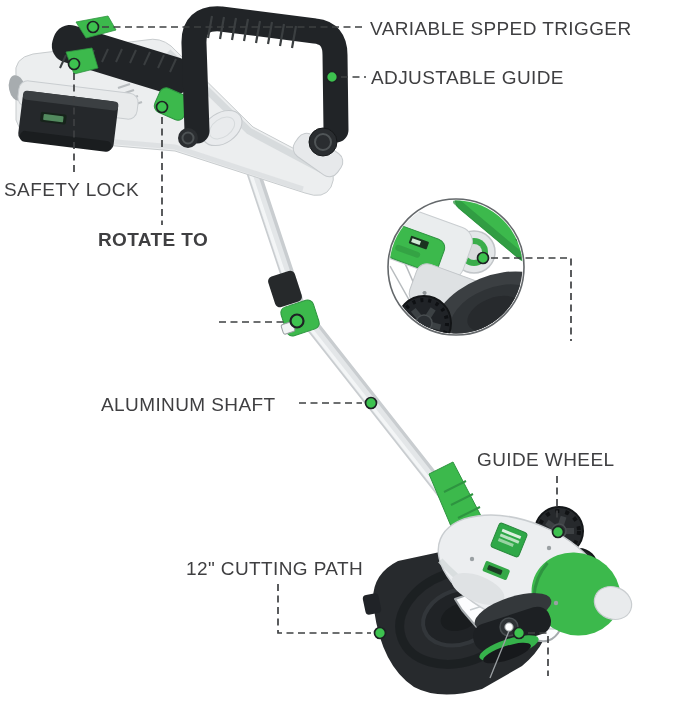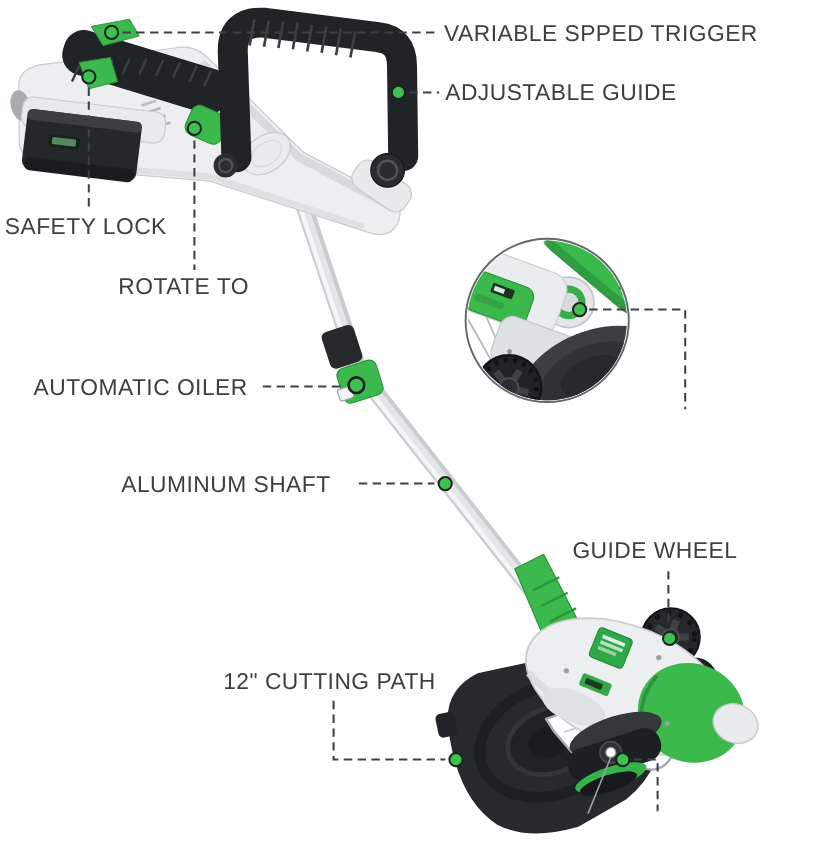--- a/index.html
+++ b/index.html
@@ -5,21 +5,21 @@
   html,body{margin:0;padding:0;background:#ffffff;}
   .stage{position:relative;width:679px;height:702px;background:#ffffff;overflow:hidden;
          font-family:"Liberation Sans",sans-serif;}
   .stage svg{position:absolute;left:0;top:0;}
   .lbl{position:absolute;font-size:19px;letter-spacing:.4px;color:#3f3f41;
        white-space:nowrap;line-height:25px;font-weight:400;}
   .lbl .line{display:block;}
   .lbl-trigger{left:370px;top:16px;}
   .lbl-handle{left:371px;top:65px;}
   .lbl-safety{left:4px;top:177px;}
-  .lbl-rotate{left:57px;top:227px;width:192px;text-align:center;white-space:normal;}
+  .lbl-rotate{left:57px;top:227px;width:192px;text-align:center;white-space:normal;font-weight:bold;}
   .lbl-oiler{left:28px;top:311px;}
   .lbl-pivot{left:452px;top:344px;width:224px;text-align:center;white-space:normal;}
   .lbl-shaft{left:101px;top:392px;}
   .lbl-guide{left:477px;top:447px;}
   .lbl-cut{left:186px;top:556px;}
   .lbl-feed{left:468px;top:678px;}
 </style>
 </head>
 <body>
 
@@ -312,17 +312,16 @@
     <circle cx="519" cy="633" r="5.5"></circle>
   </g>
 </svg>
 
   <div class="lbl lbl-trigger">VARIABLE SPPED TRIGGER</div>
   <div class="lbl lbl-handle">ADJUSTABLE GUIDE</div>
   <div class="lbl lbl-safety">SAFETY LOCK</div>
   <div class="lbl lbl-rotate">
     <span class="line">ROTATE TO</span>
   </div>
-  <div class="lbl lbl-oiler">AUTOMATIC OILER</div>
   <div class="lbl lbl-shaft">ALUMINUM SHAFT</div>
   <div class="lbl lbl-guide">GUIDE WHEEL</div>
   <div class="lbl lbl-cut">12" CUTTING PATH</div>
 </div>
 
 </body></html>

